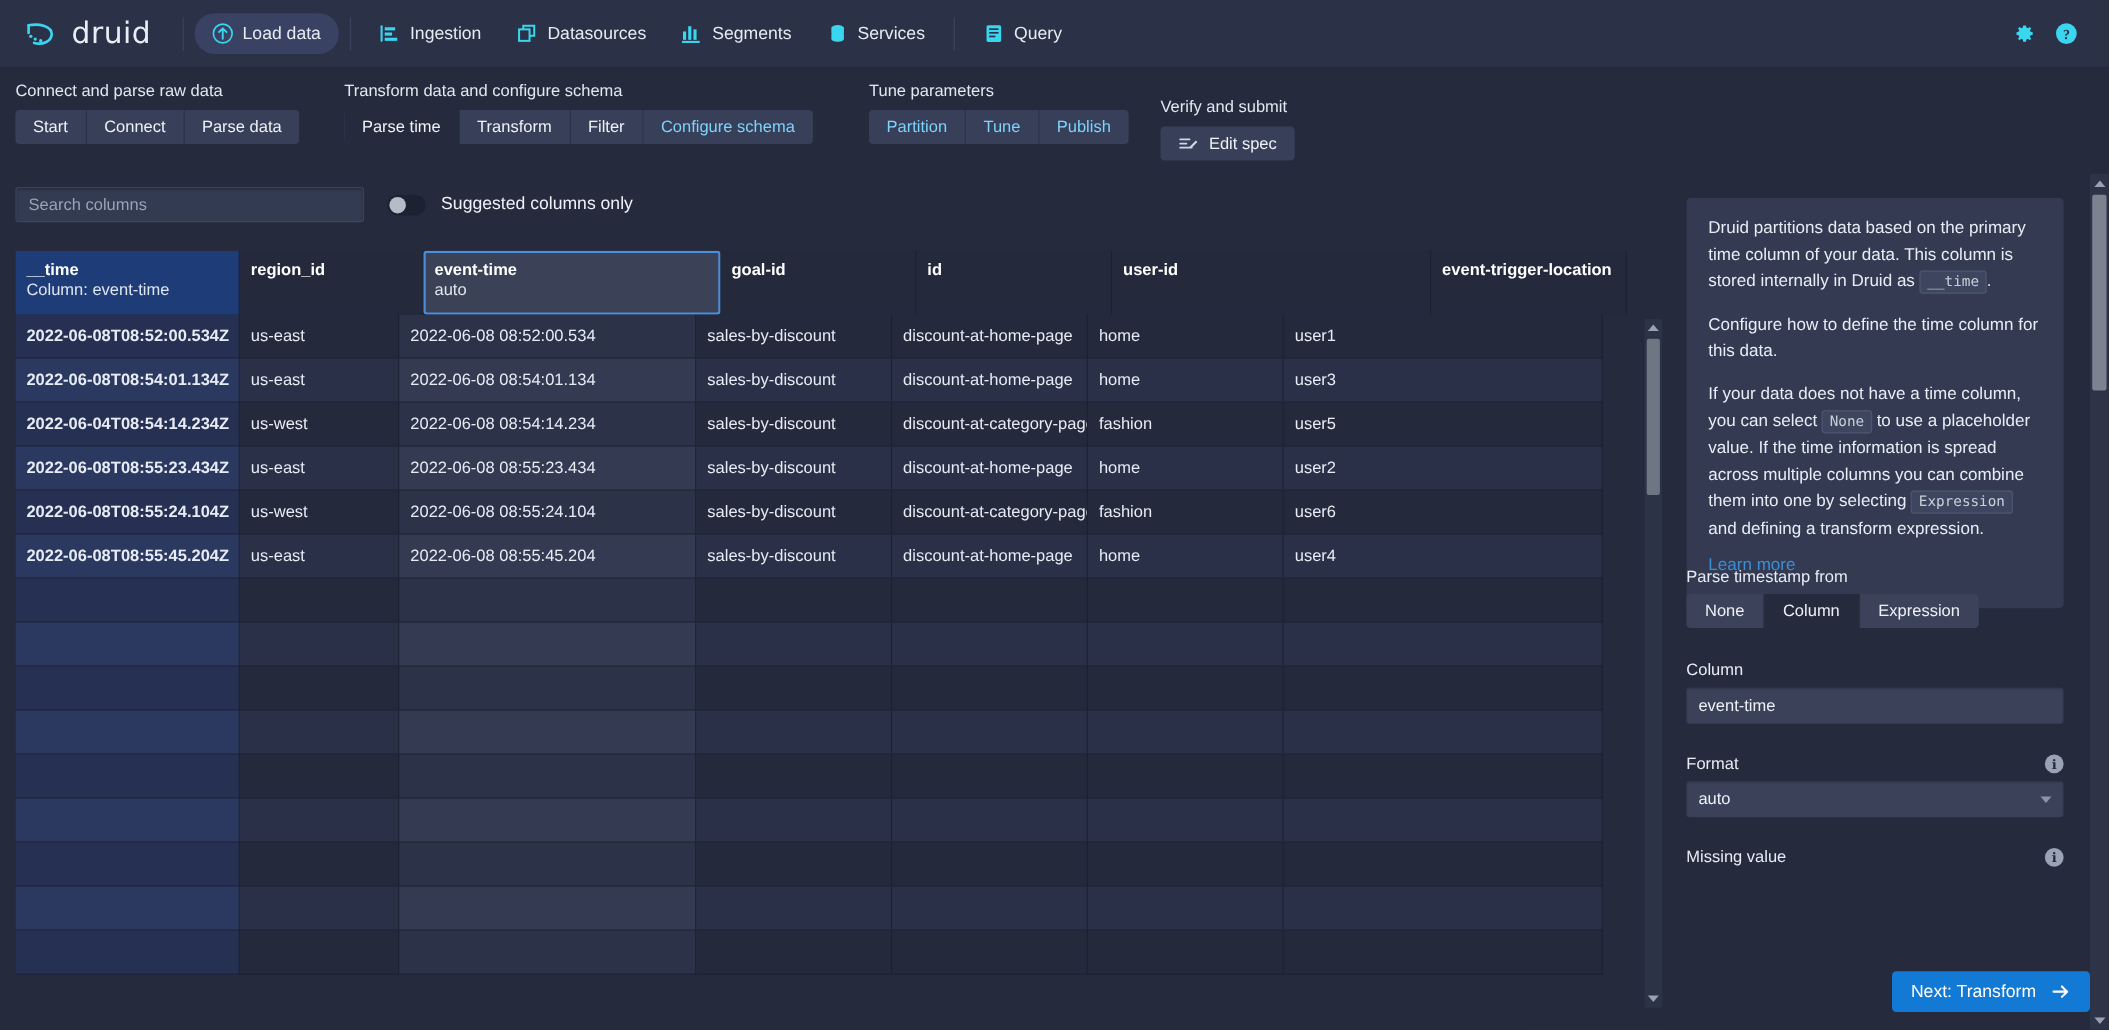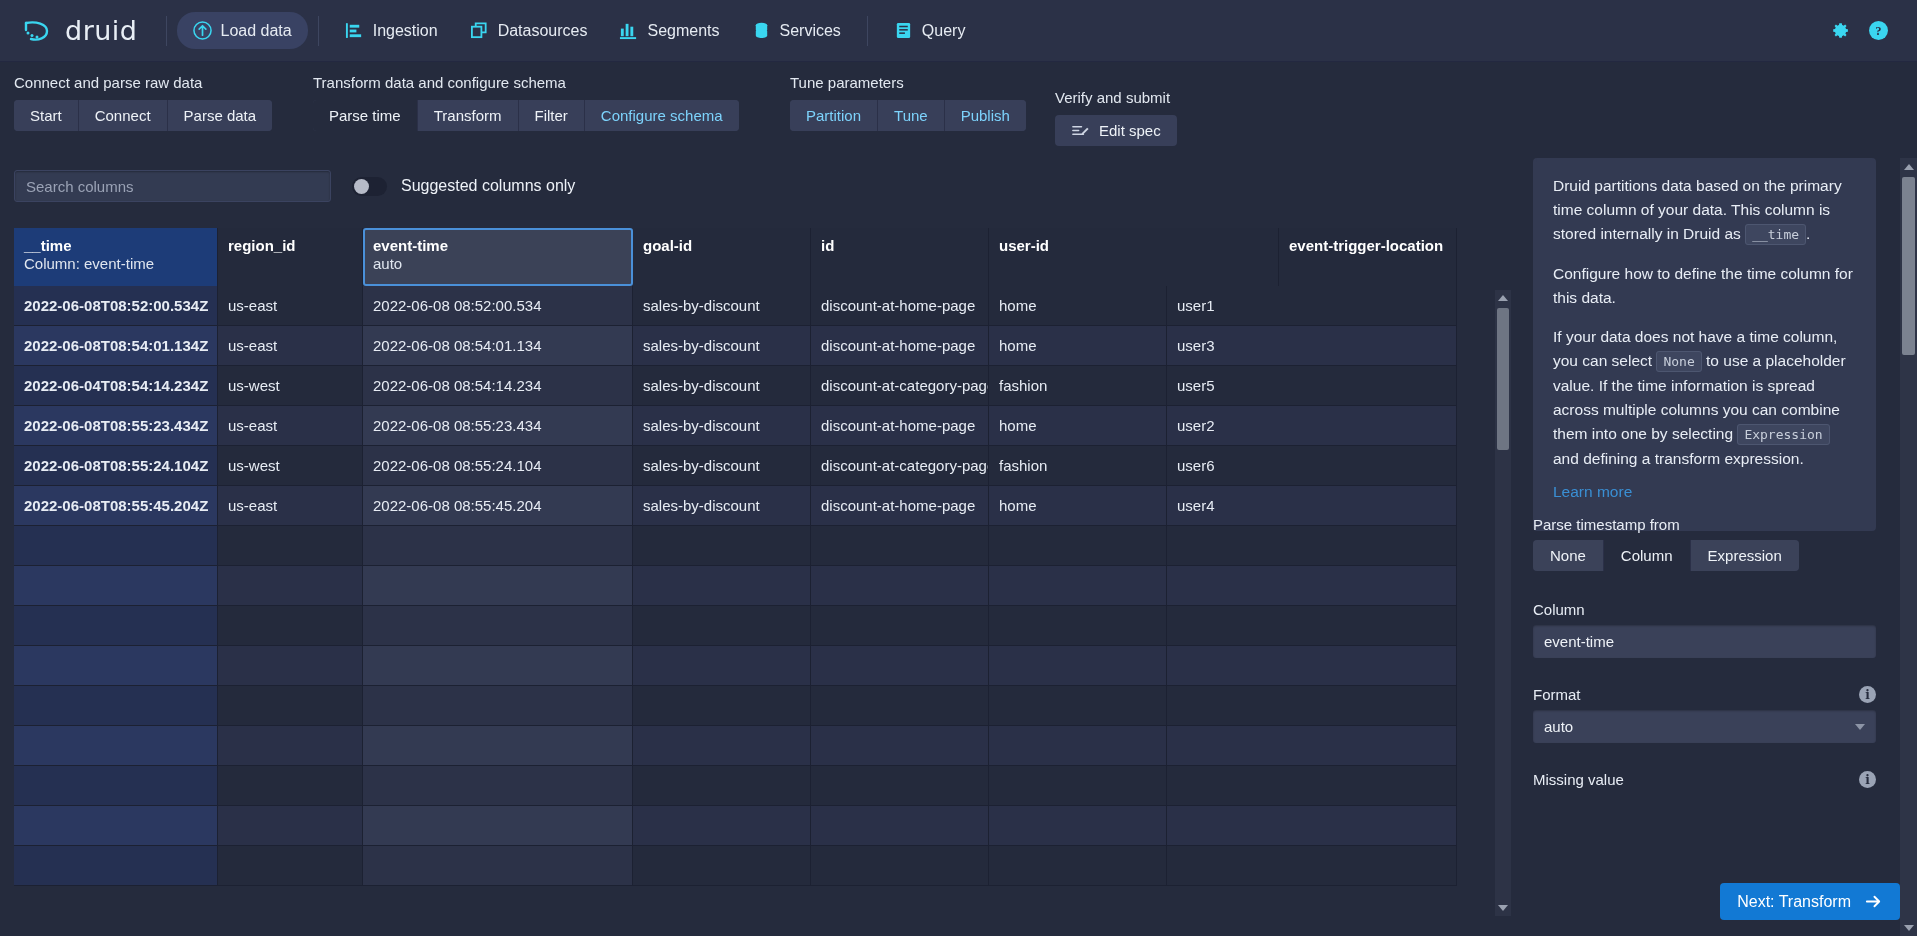--- a/index.html
+++ b/index.html
@@ -139,21 +139,21 @@
     width: 12px; height: 142px; background: #6e7583; border-radius: 2px;
   }
 
   
   .right-panel {
     position: absolute; top: 158px; right: 0;
     width: 400px; height: 778px;
     background: #252b3d;
   }
   .info-card {
-    position: absolute; top: 0; left: 16px;
+    position: absolute; top: 22px; left: 16px;
     width: 343px; padding: 16px 17px 30px 17px;
     background: #333a52; border-radius: 4px;
     border-left: 3px solid #333a52;
   }
   .info-card p { font-size: 15.5px; line-height: 24px; color: #e8edf5; margin-bottom: 15px; }
   .info-card p:last-of-type { margin-bottom: 12px; }
   code.tag {
     font-family: "DejaVu Sans Mono", monospace;
     font-size: 13px; color: #c8cfdb;
     background: #3e465f; border: 1px solid #4d5670;
@@ -356,21 +356,21 @@
     <span class="toggle-label">Suggested columns only</span>
   </div>
 </div>
 
 <div class="table-area">
   <div class="thead" id="thead">
       <div class="th time-col" style="width: 204px;">
         <div class="th-name">__time</div>
         <div class="th-sub">Column: event-time</div>
       </div>
-      <div class="th" style="width: 145px;">
+      <div class="th" style="width: 167px;">
         <div class="th-name">region_id</div>
       </div>
       <div class="th selected-col" style="width: 270px;">
         <div class="th-name">event-time</div>
         <div class="th-sub">auto</div>
       </div>
       <div class="th" style="width: 178px;">
         <div class="th-name">goal-id</div>
       </div>
       <div class="th" style="width: 178px;">

